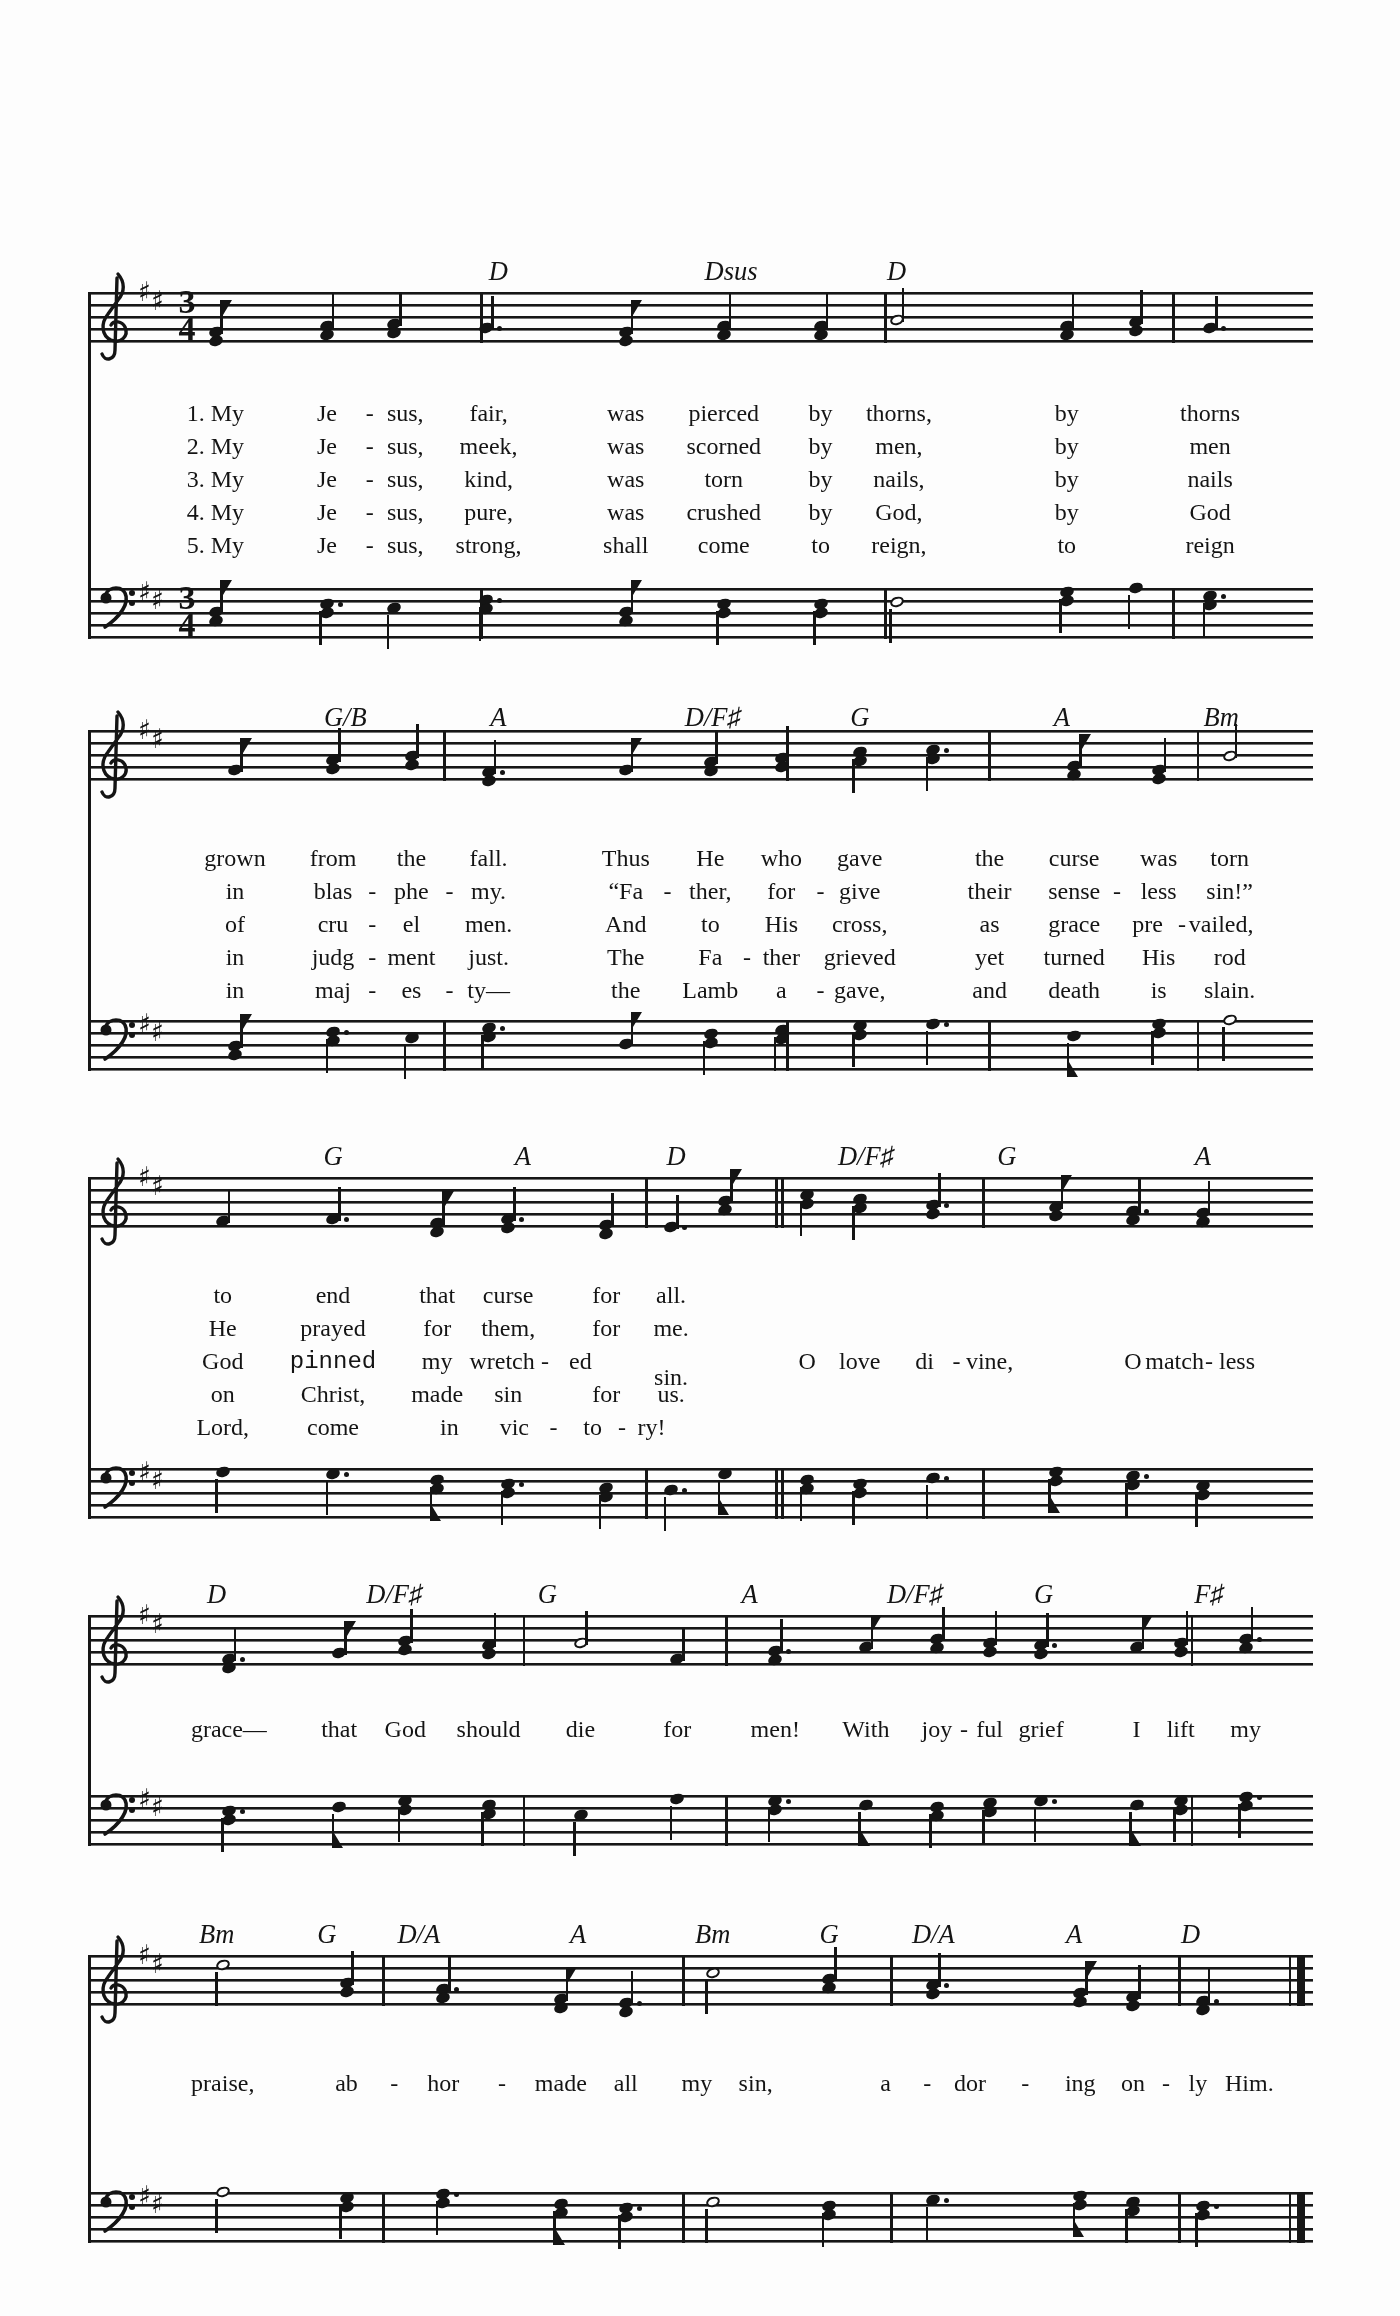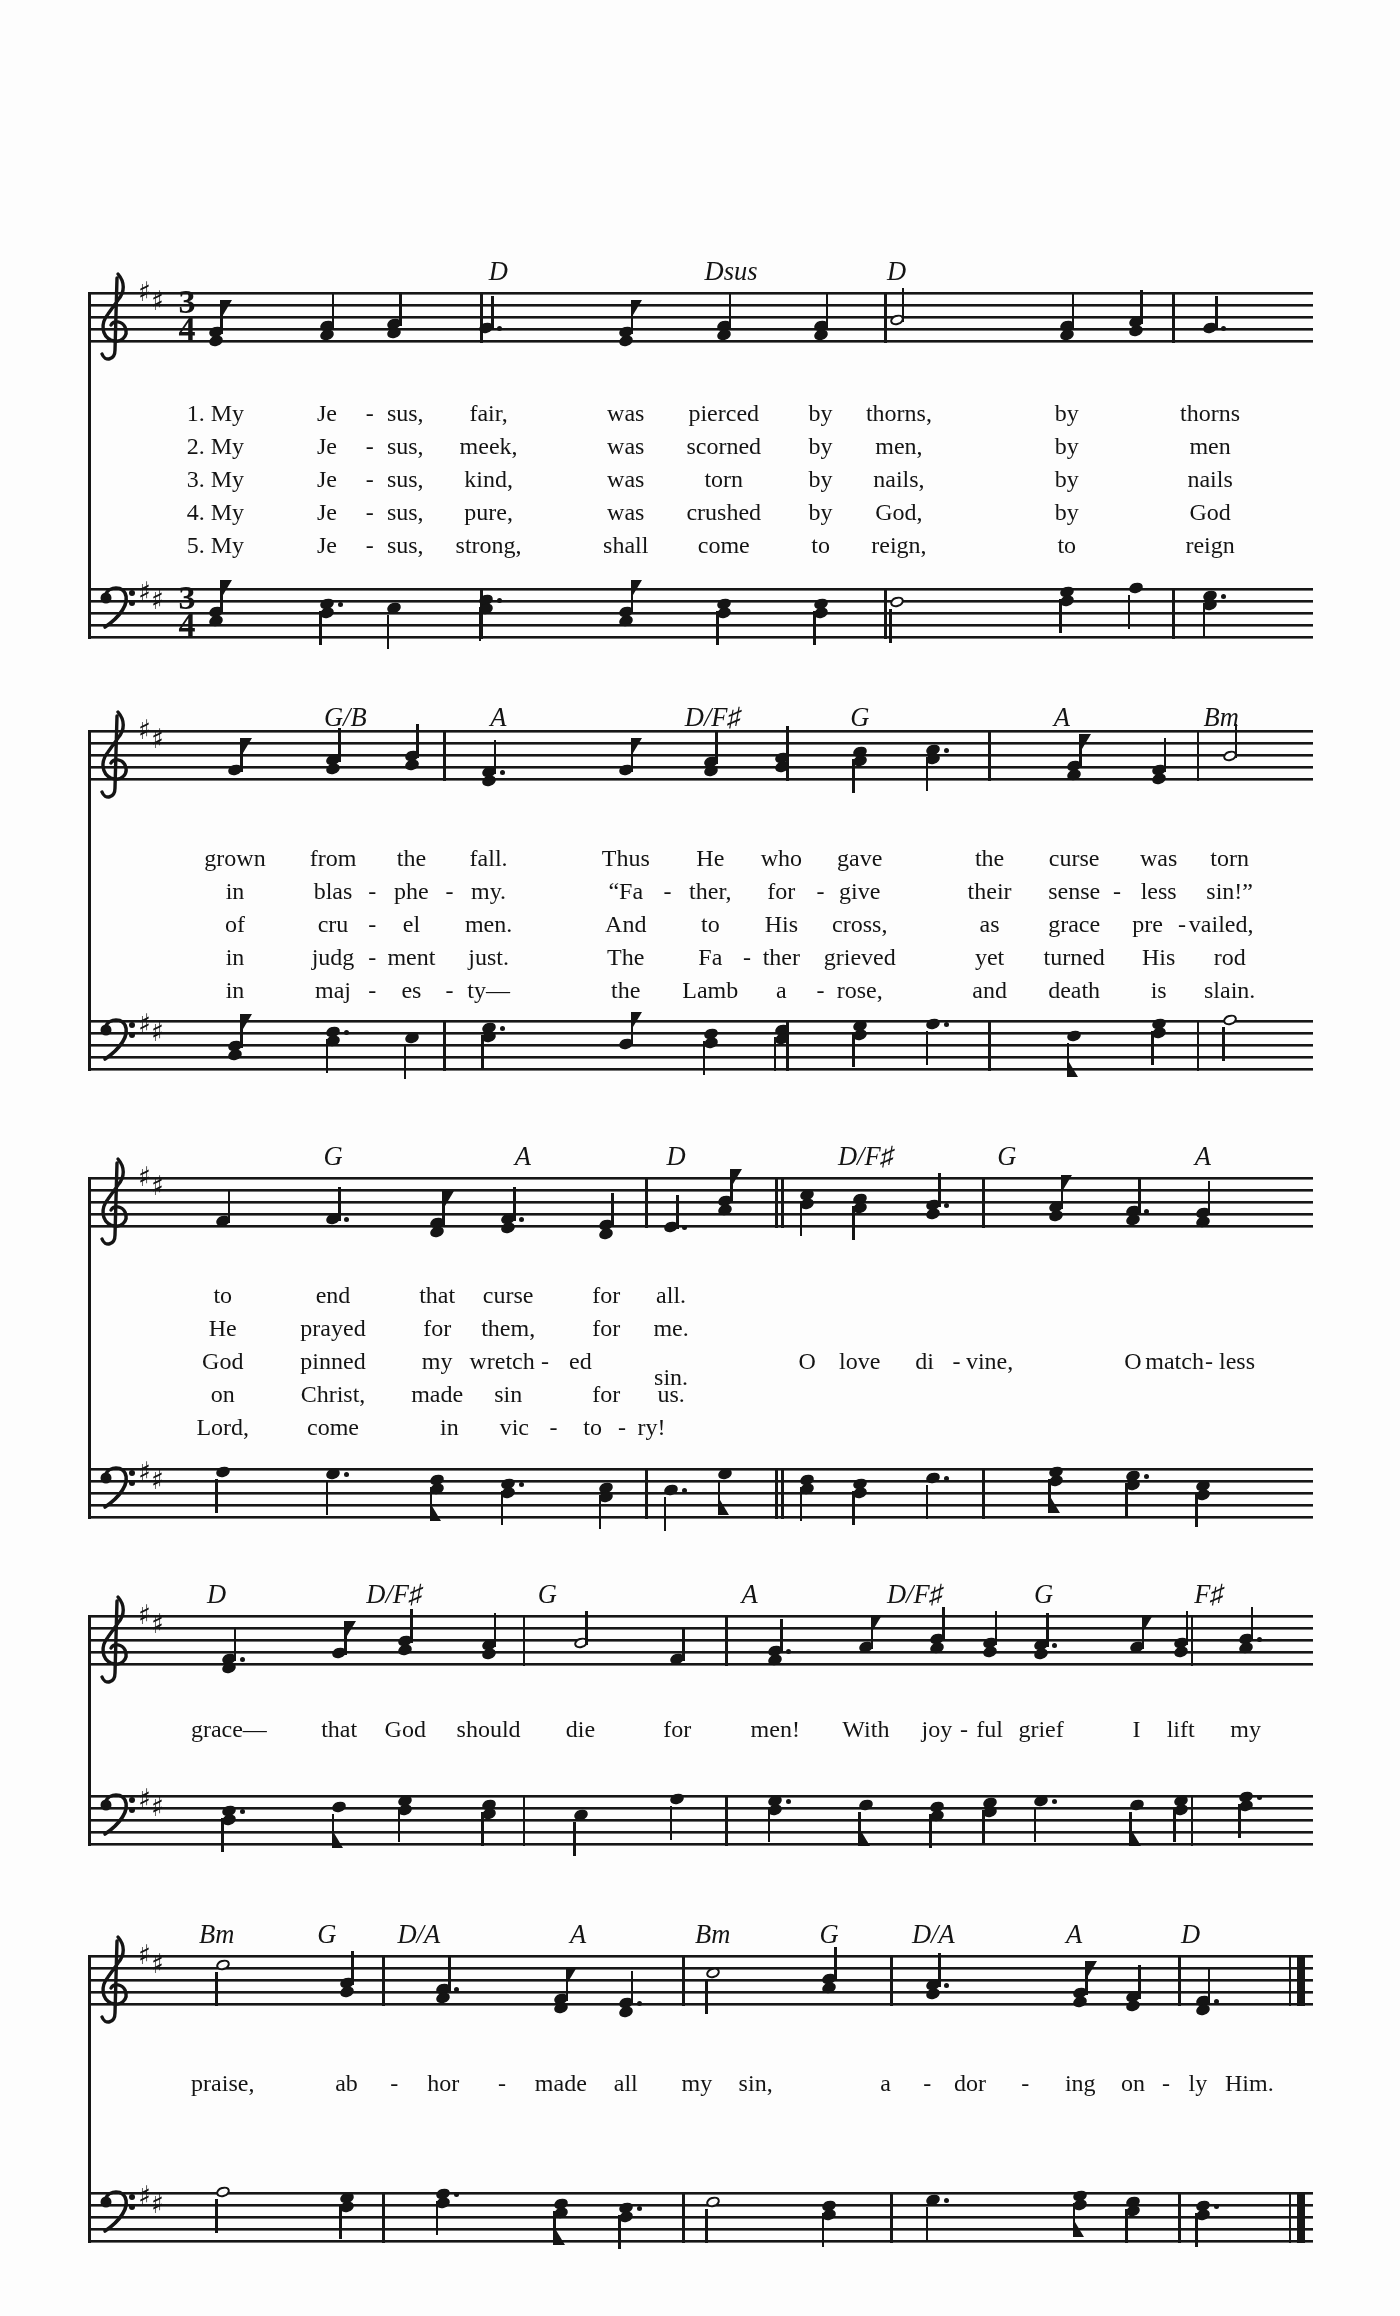--- a/index.html
+++ b/index.html
@@ -413,21 +413,21 @@
           <span style="left: 12%;">in</span>
           <span style="left: 20%;">maj</span>
           <span style="left: 23.2%;">-</span>
           <span style="left: 26.4%;">es</span>
           <span style="left: 29.5%;">-</span>
           <span style="left: 32.7%;">ty—</span>
           <span style="left: 43.9%;">the</span>
           <span style="left: 50.8%;">Lamb</span>
           <span style="left: 56.6%;">a</span>
           <span style="left: 59.8%;">-</span>
-          <span style="left: 63%;">rose,</span>
+          <span style="left: 63%;">gave,</span>
           <span style="left: 73.6%;">and</span>
           <span style="left: 80.5%;">death</span>
           <span style="left: 87.4%;">is</span>
           <span style="left: 93.2%;">slain.</span>
         </div>
         <div class="staff" style="top: 326px;">
           <svg class="clef" width="40" height="60" viewBox="0 0 40 60" style="left: 10px; top: -4px;">
             <circle cx="8" cy="14" r="5.5" fill="#141414"></circle>
             <path d="M8 14 C6 4 22 0 27 9 C32 19 22 33 7 43" fill="none" stroke="#141414" stroke-width="3.6" stroke-linecap="round"></path>
             <circle cx="34" cy="9" r="3" fill="#141414"></circle>
@@ -604,21 +604,21 @@
         <div class="lyrrow" style="top: 174px;">
           <span style="left: 11%;">He</span>
           <span style="left: 20%;">prayed</span>
           <span style="left: 28.5%;">for</span>
           <span style="left: 34.3%;">them,</span>
           <span style="left: 42.3%;">for</span>
           <span style="left: 47.6%;">me.</span>
         </div>
         <div class="lyrrow" style="top: 207px;">
           <span style="left: 11%;">God</span>
-          <span style="left: 20%;">pinned</span>
+          <span style="left: 20%; font-family: Liberation Mono, monospace;">pinned</span>
           <span style="left: 28.5%;">my</span>
           <span style="left: 33.8%;">wretch</span>
           <span style="left: 37.3%;">-</span>
           <span style="left: 40.2%;">ed</span>
           <span style="left: 47.6%; margin-top: 16px;">sin.</span>
           <span style="left: 58.7%;">O</span>
           <span style="left: 63%;">love</span>
           <span style="left: 68.3%;">di</span>
           <span style="left: 70.9%;">-</span>
           <span style="left: 73.6%; text-align: right;">vine,</span>

